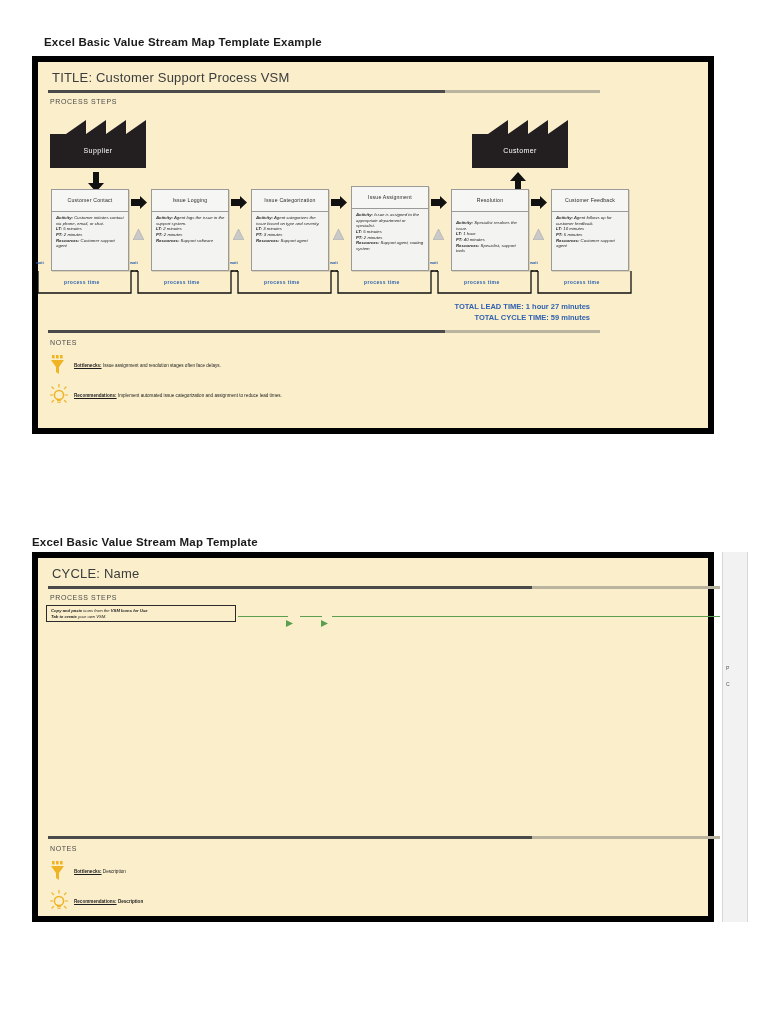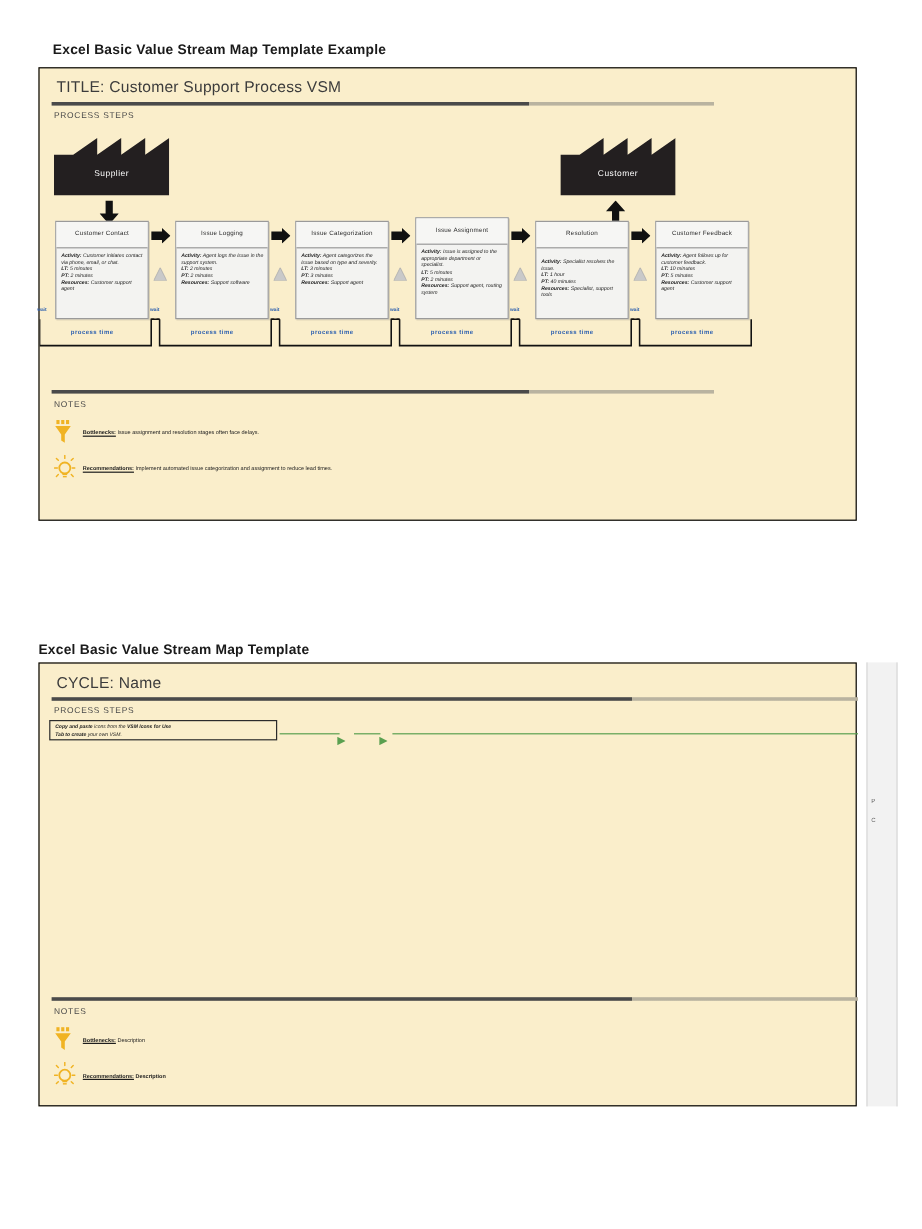--- a/index.html
+++ b/index.html
@@ -18,21 +18,21 @@
     font-weight: bold;
     color: #1a1a1a;
     letter-spacing: 0.2px;
     white-space: nowrap;
   }
 
   
   .panel {
     position: absolute;
     background: #faeecb;
-    border: 1px solid #000000;
+    border: 6px solid #000000;
   }
 
   .panel-title {
     position: absolute;
     left: 14px;
     top: 8px;
     font-size: 13px;
     color: #3c3c3c;
     letter-spacing: .2px;
     white-space: nowrap;
@@ -377,20 +377,24 @@
     <div class="wait-lbl" style="left:392px; top:198px;">wait</div>
     <div class="wait-lbl" style="left:492px; top:198px;">wait</div>
 
     <div class="pt-lbl" style="left:26px; top:217px;">process time</div>
     <div class="pt-lbl" style="left:126px; top:217px;">process time</div>
     <div class="pt-lbl" style="left:226px; top:217px;">process time</div>
     <div class="pt-lbl" style="left:326px; top:217px;">process time</div>
     <div class="pt-lbl" style="left:426px; top:217px;">process time</div>
     <div class="pt-lbl" style="left:526px; top:217px;">process time</div>
 
+    <div class="totals" style="left:300px; top:240px; width:252px;">
+      <div>TOTAL LEAD TIME: 1 hour 27 minutes</div>
+      <div>TOTAL CYCLE TIME: 59 minutes</div>
+    </div>
 
     <div class="notes-rule" style="left:10px; top:268px; width:552px;"></div>
     <div class="notes-label" style="left:12px; top:277px;">NOTES</div>
 
     <div class="note-row" style="left:12px; top:292px;">
       <div class="note-icon">
         <svg width="18" height="22" viewBox="0 0 18 22">
           <rect x="2" y="1" width="2.6" height="3.4" fill="#f0b323"></rect>
           <rect x="6" y="1" width="2.6" height="3.4" fill="#f0b323"></rect>
           <rect x="10" y="1" width="2.6" height="3.4" fill="#f0b323"></rect>

